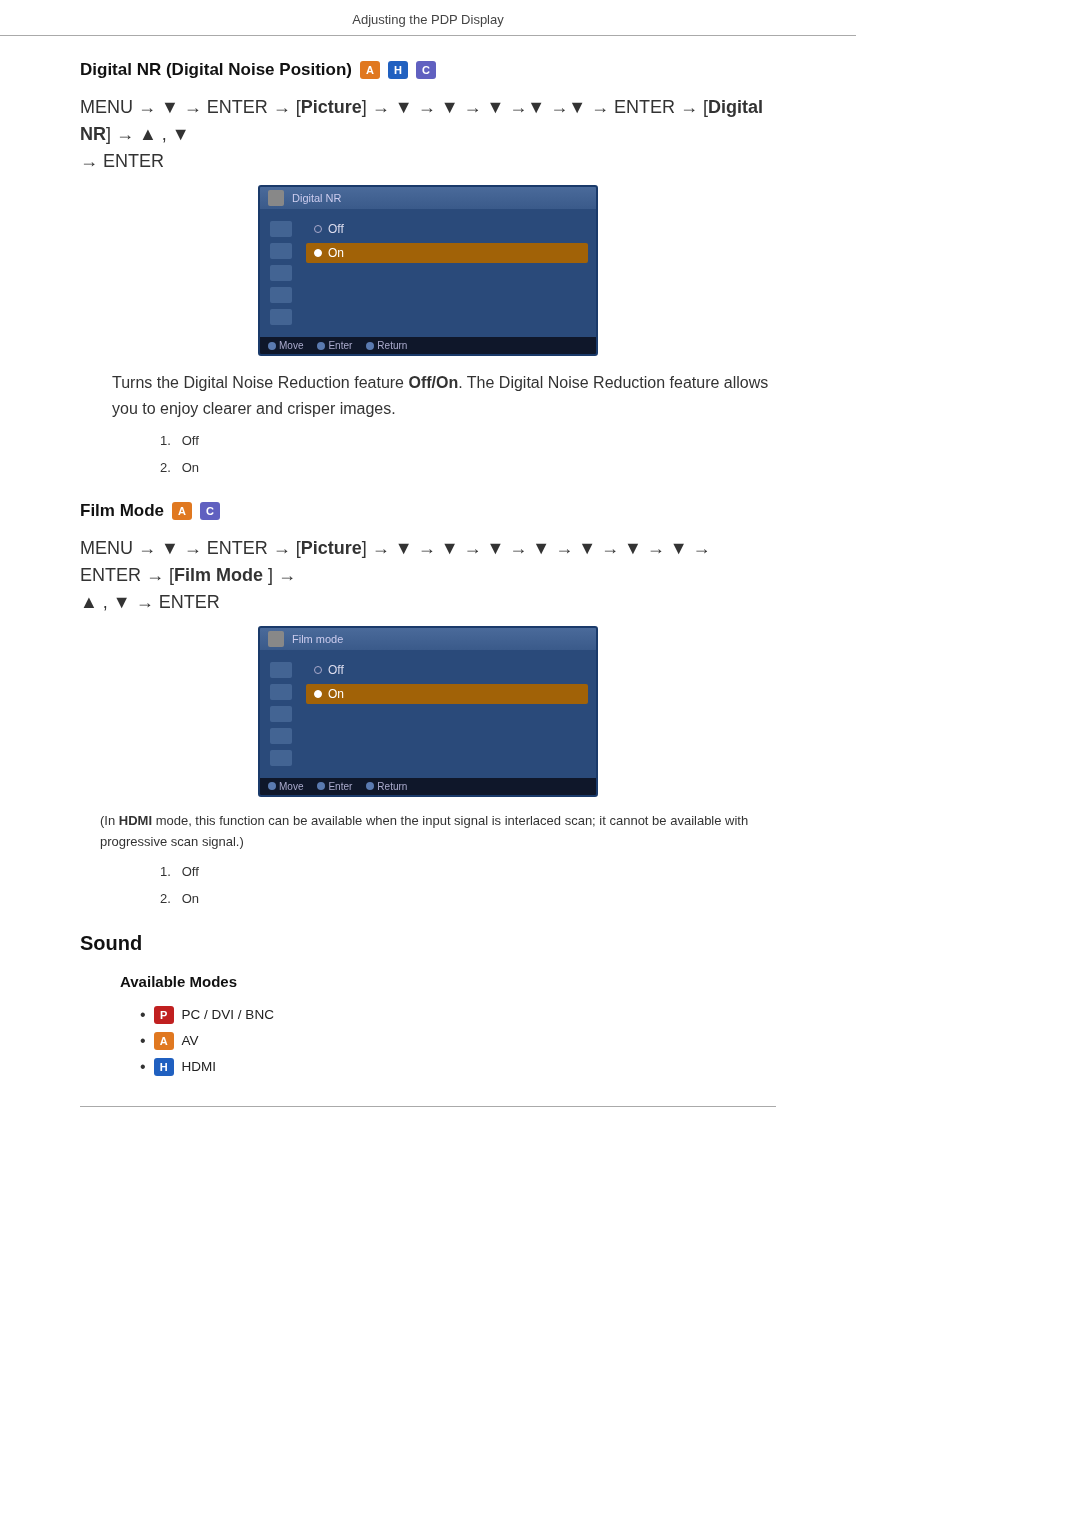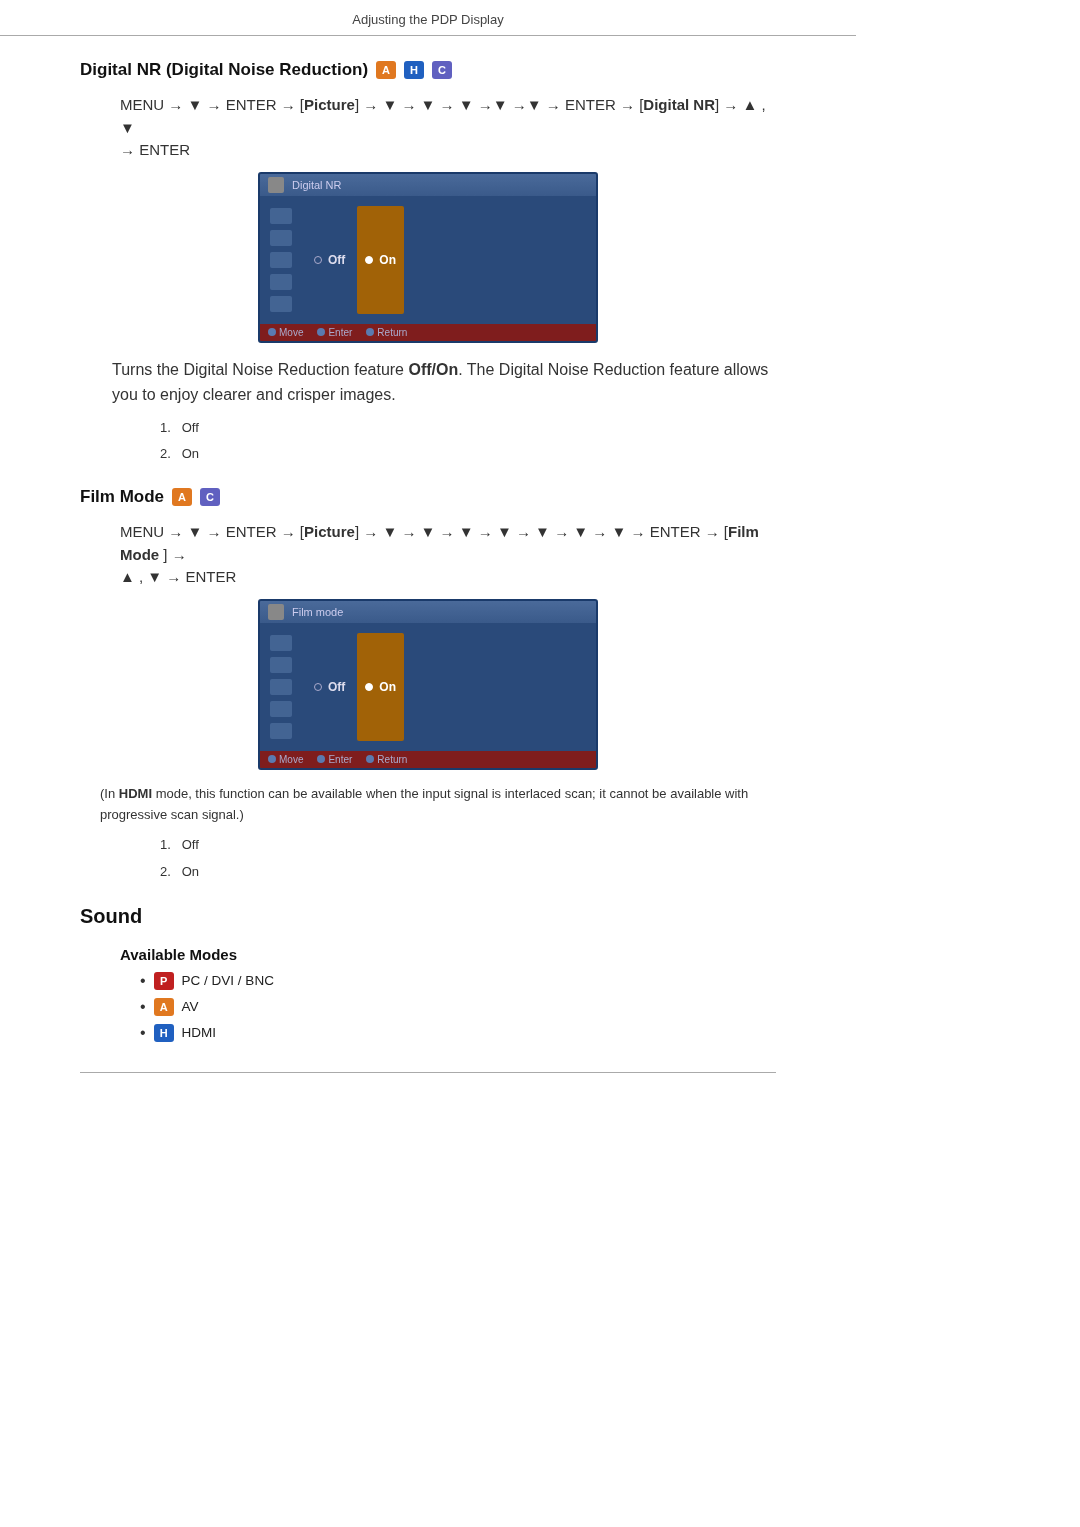--- a/index.html
+++ b/index.html
@@ -94,23 +94,22 @@
       font-size: 11px;
       font-weight: bold;
       color: #fff;
     }
     .badge-a { background: #e07820; }
     .badge-h { background: #2060c0; }
     .badge-c { background: #6060c0; }
     .badge-p { background: #c02020; }
 
     .menu-path {
-      font-size: 15px;
-      color: #333;
-      margin-left: 40px;
+      font-size: 18px;
+      color: #333;
       margin-bottom: 10px;
       line-height: 1.5;
     }
 
     .menu-path b {
       font-weight: bold;
     }
 
     .menu-screenshot {
       margin: 10px auto 14px auto;
@@ -164,22 +163,22 @@
       height: 16px;
       background: #4a6a9a;
       border-radius: 2px;
       opacity: 0.8;
     }
 
     .menu-screen-options {
       flex: 1;
       padding: 4px 8px 4px 4px;
       display: flex;
+      flex-direction: column;
       gap: 4px;
-      font-weight: bold;
     }
 
     .menu-option {
       padding: 3px 8px;
       font-size: 12px;
       color: #dde;
       border-radius: 2px;
       display: flex;
       align-items: center;
       gap: 6px;
@@ -198,21 +197,21 @@
       background: #2a4a7a;
       flex-shrink: 0;
     }
 
     .menu-option.selected .menu-option-dot {
       background: #fff;
       border-color: #fff;
     }
 
     .menu-screen-footer {
-      background: #7f1d1d;
+      background: #0f172a;
       padding: 3px 8px;
       display: flex;
       align-items: center;
       gap: 14px;
       font-size: 10px;
       color: #aac;
     }
 
     .footer-item {
       display: flex;
@@ -249,21 +248,21 @@
     }
 
     .section-gap {
       margin-bottom: 22px;
     }
 
     .sub-section-title {
       font-size: 15px;
       font-weight: bold;
       color: #111;
-      margin-bottom: 9px;
+      margin-bottom: 16px;
       margin-left: 40px;
     }
 
     .avail-modes-list {
       margin-left: 60px;
       display: flex;
       flex-direction: column;
       gap: 8px;
     }
 
@@ -306,21 +305,21 @@
 <div class="page-wrapper">
   <div class="header-bar">
     <span>Adjusting the PDP Display</span>
   </div>
 
   <div class="content">
 
 
     <div class="section-gap">
       <div class="section-title">
-        <span>Digital NR (Digital Noise Reduction)</span>
+        <span>Digital NR (Digital Noise Position)</span>
         <span class="badge badge-a">A</span>
         <span class="badge badge-h">H</span>
         <span class="badge badge-c">C</span>
       </div>
 
       <div class="menu-path">
         MENU → ▼ → ENTER → [<b>Picture</b>] → ▼ → ▼ → ▼ →▼ →▼ → ENTER → [<b>Digital NR</b>] → ▲ , ▼<br>→ ENTER
       </div>
 
       <div class="menu-screenshot">

